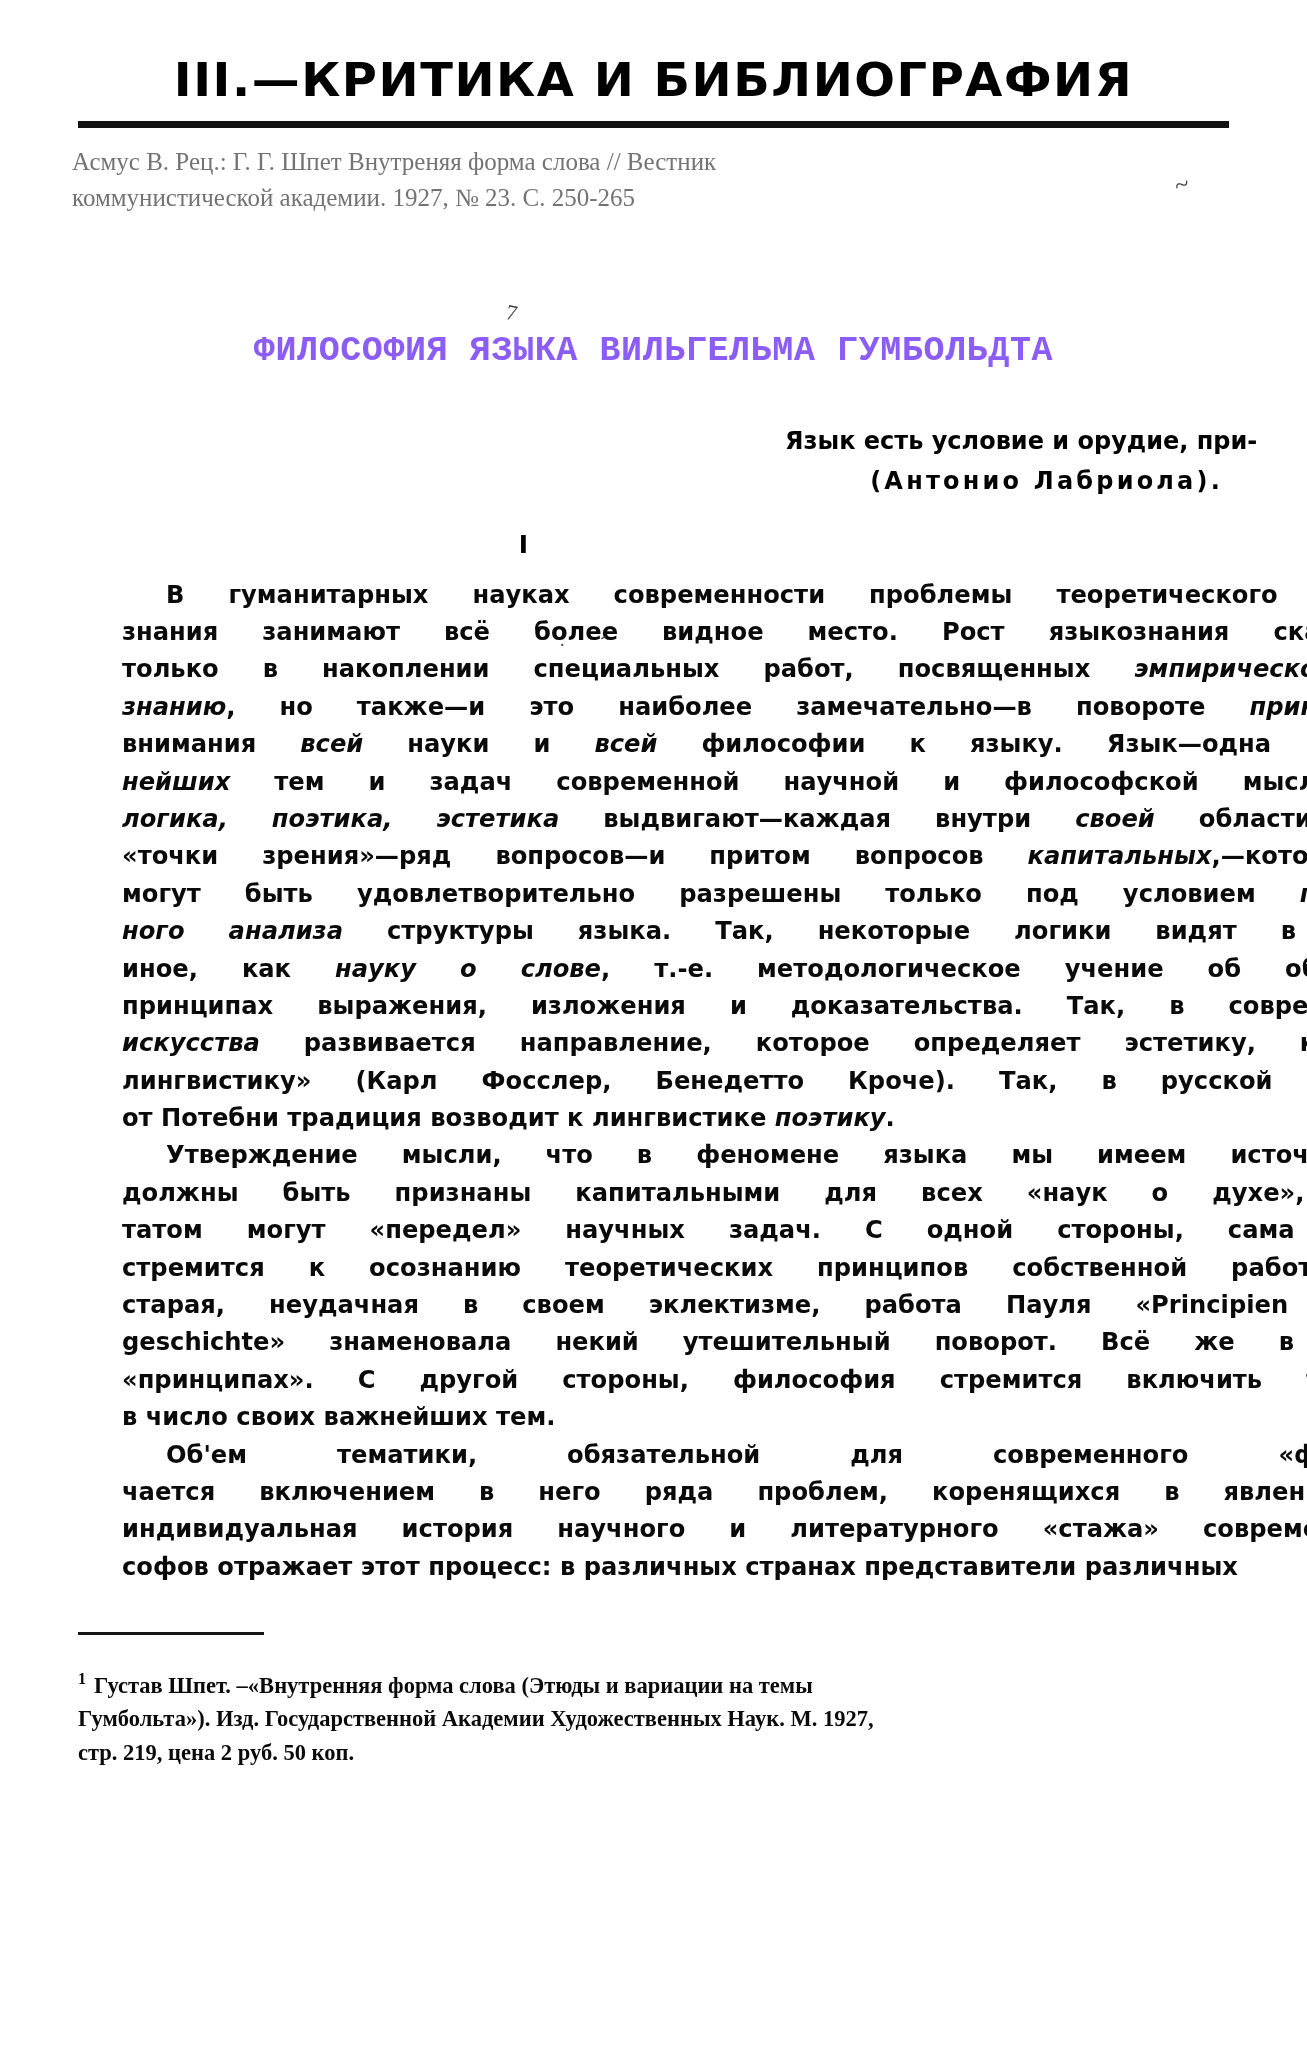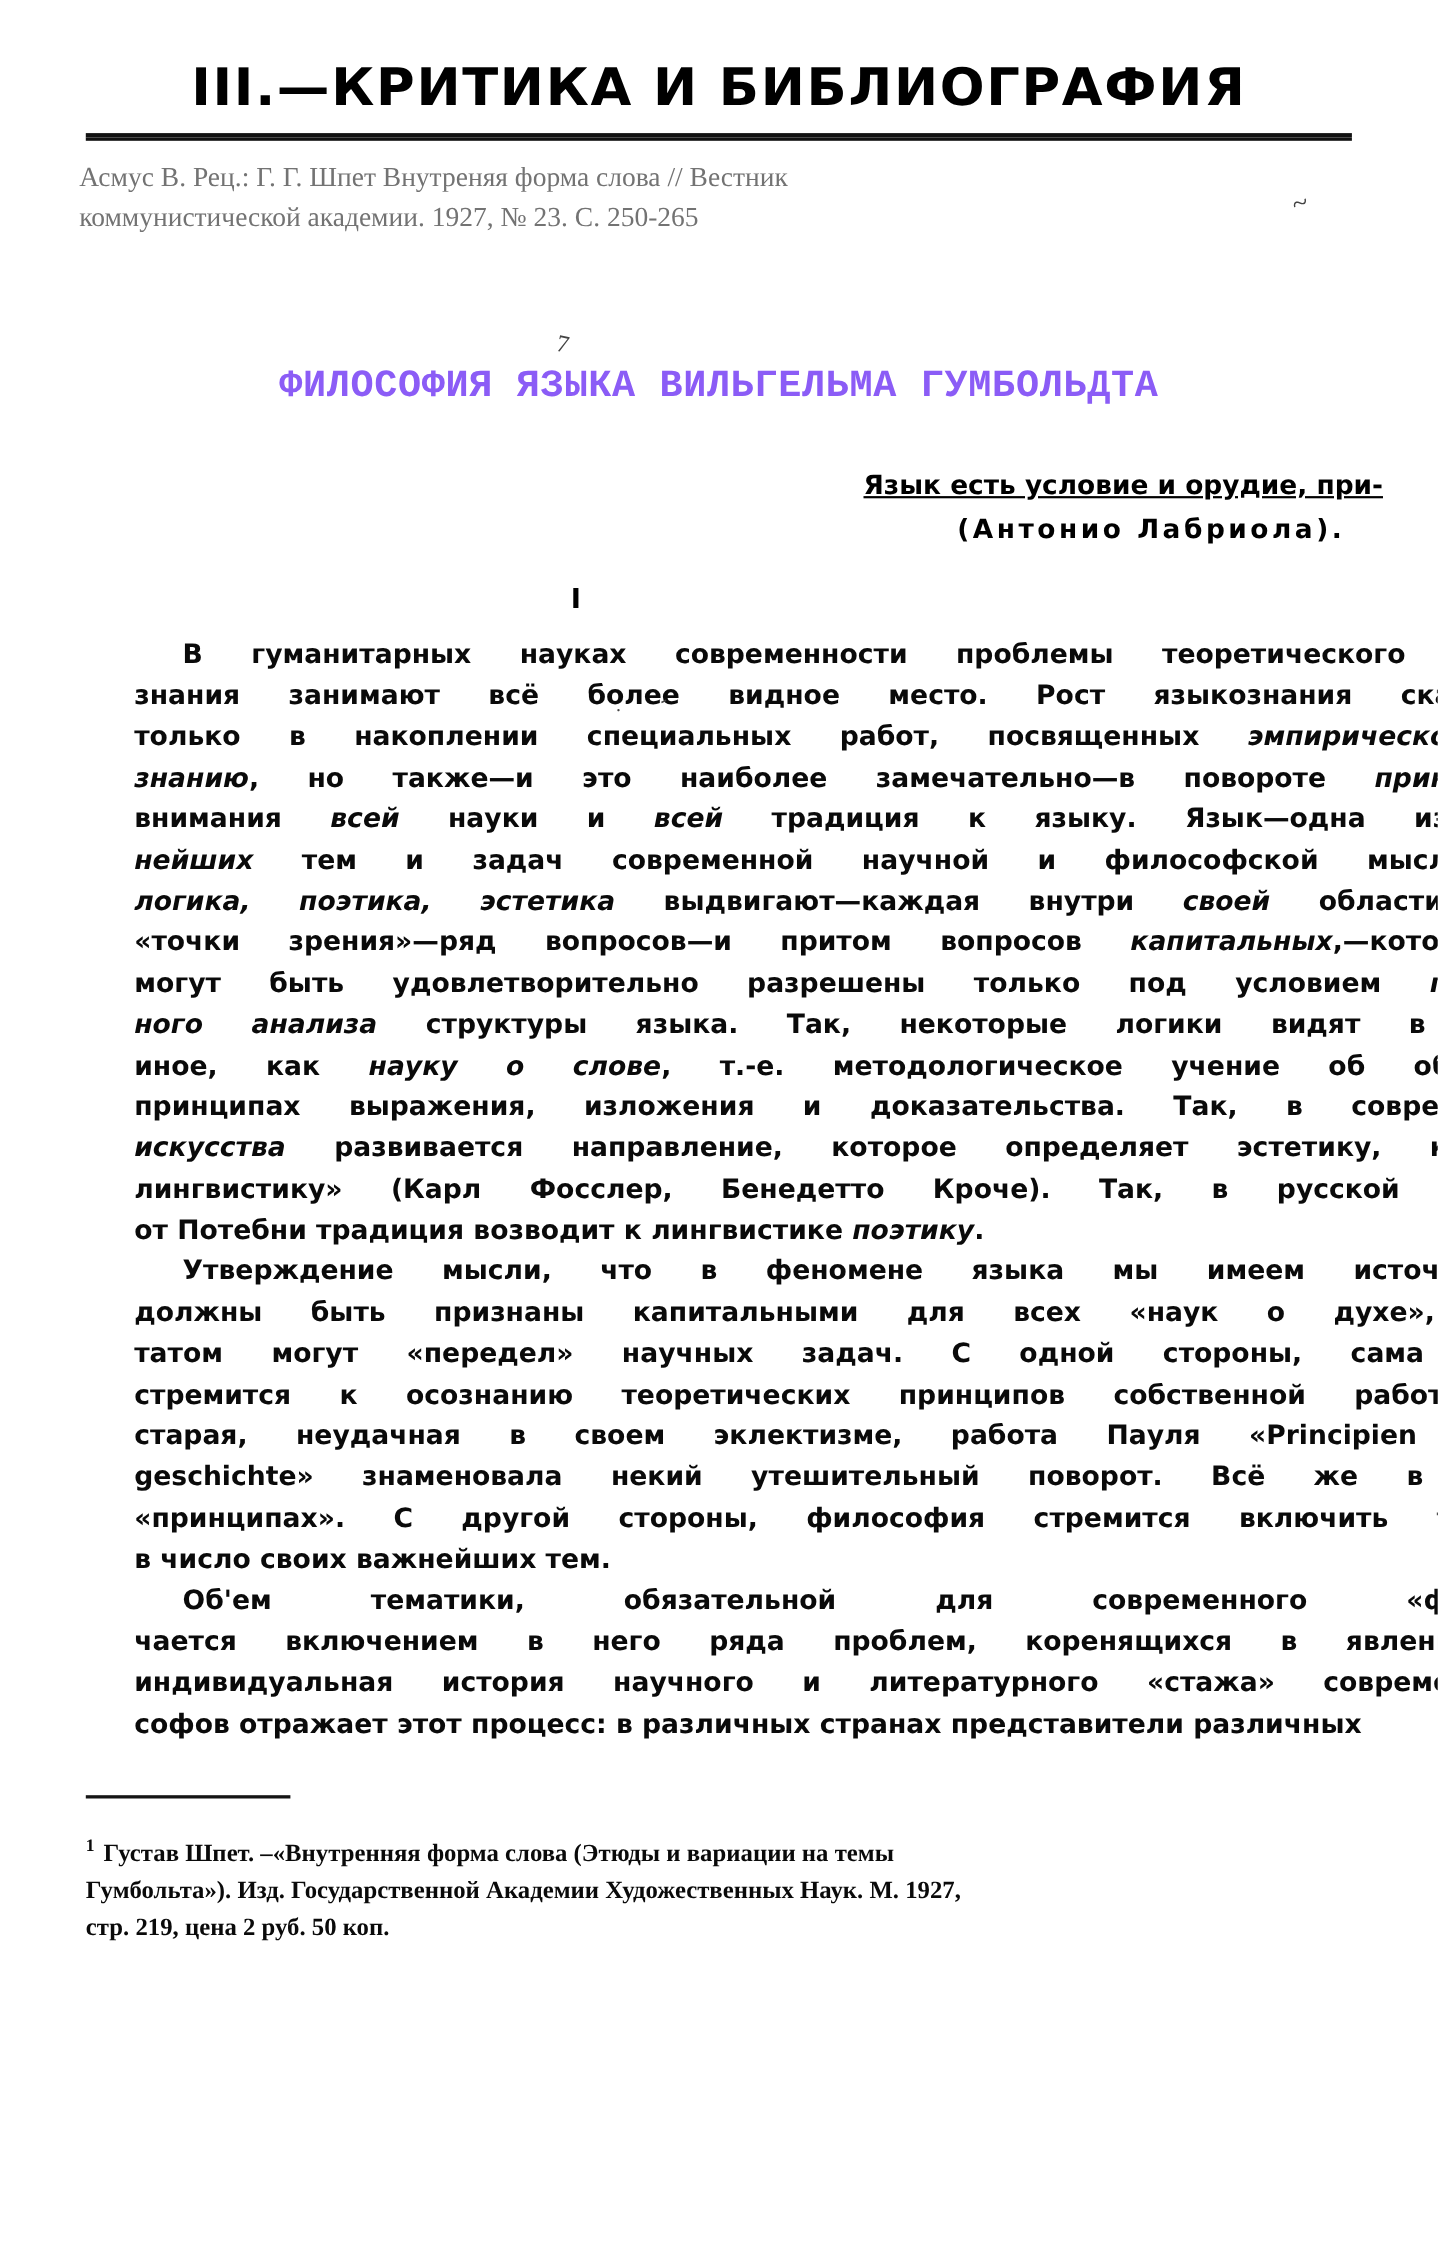--- a/index.html
+++ b/index.html
@@ -89,21 +89,21 @@
     margin: 46px 66px 0 0;
     text-align: left;
     width: 440px;
     margin-left: auto;
     font-family: "DejaVu Sans", sans-serif;
     font-weight: bold;
     font-size: 24px;
     line-height: 1.52;
     color: #000;
   }
-  .epigraph .eline { display: block; white-space: nowrap; text-decoration: underline; }
+  .epigraph .eline { display: block; white-space: nowrap; }
   .epigraph .attrib {
     display: block;
     text-align: right;
     letter-spacing: 3.2px;
     margin-top: 4px;
     padding-right: 2px;
   }
 
   
   .sec-num {
@@ -247,21 +247,21 @@
             <span><em>принципиального</em></span>
           </span>
         </span>
         <span class="ln">
           <span class="j">
             <span><span>внимания</span></span>
             <span><em>всей</em></span>
             <span><span>науки</span></span>
             <span><span>и</span></span>
             <span><em>всей</em></span>
-            <span><span>традиция</span></span>
+            <span><span>философии</span></span>
             <span><span>к</span></span>
             <span><span>языку.</span></span>
             <span><span>Язык—одна</span></span>
             <span><span>из</span></span>
           </span>
         </span>
         <span class="ln">
           <span class="j">
             <span><em>нейших</em></span>
             <span><span>тем</span></span>

